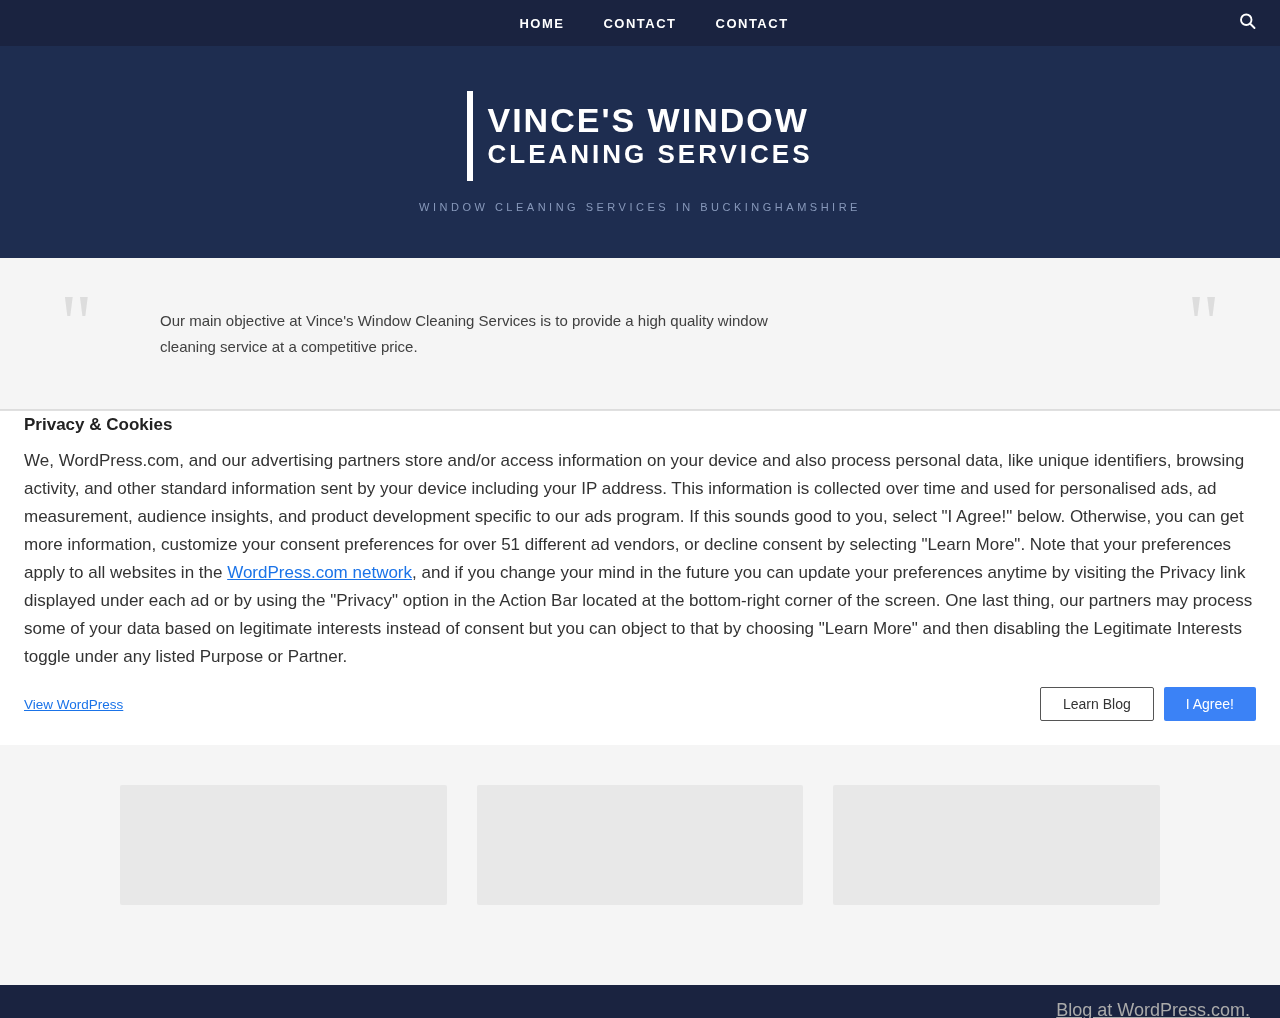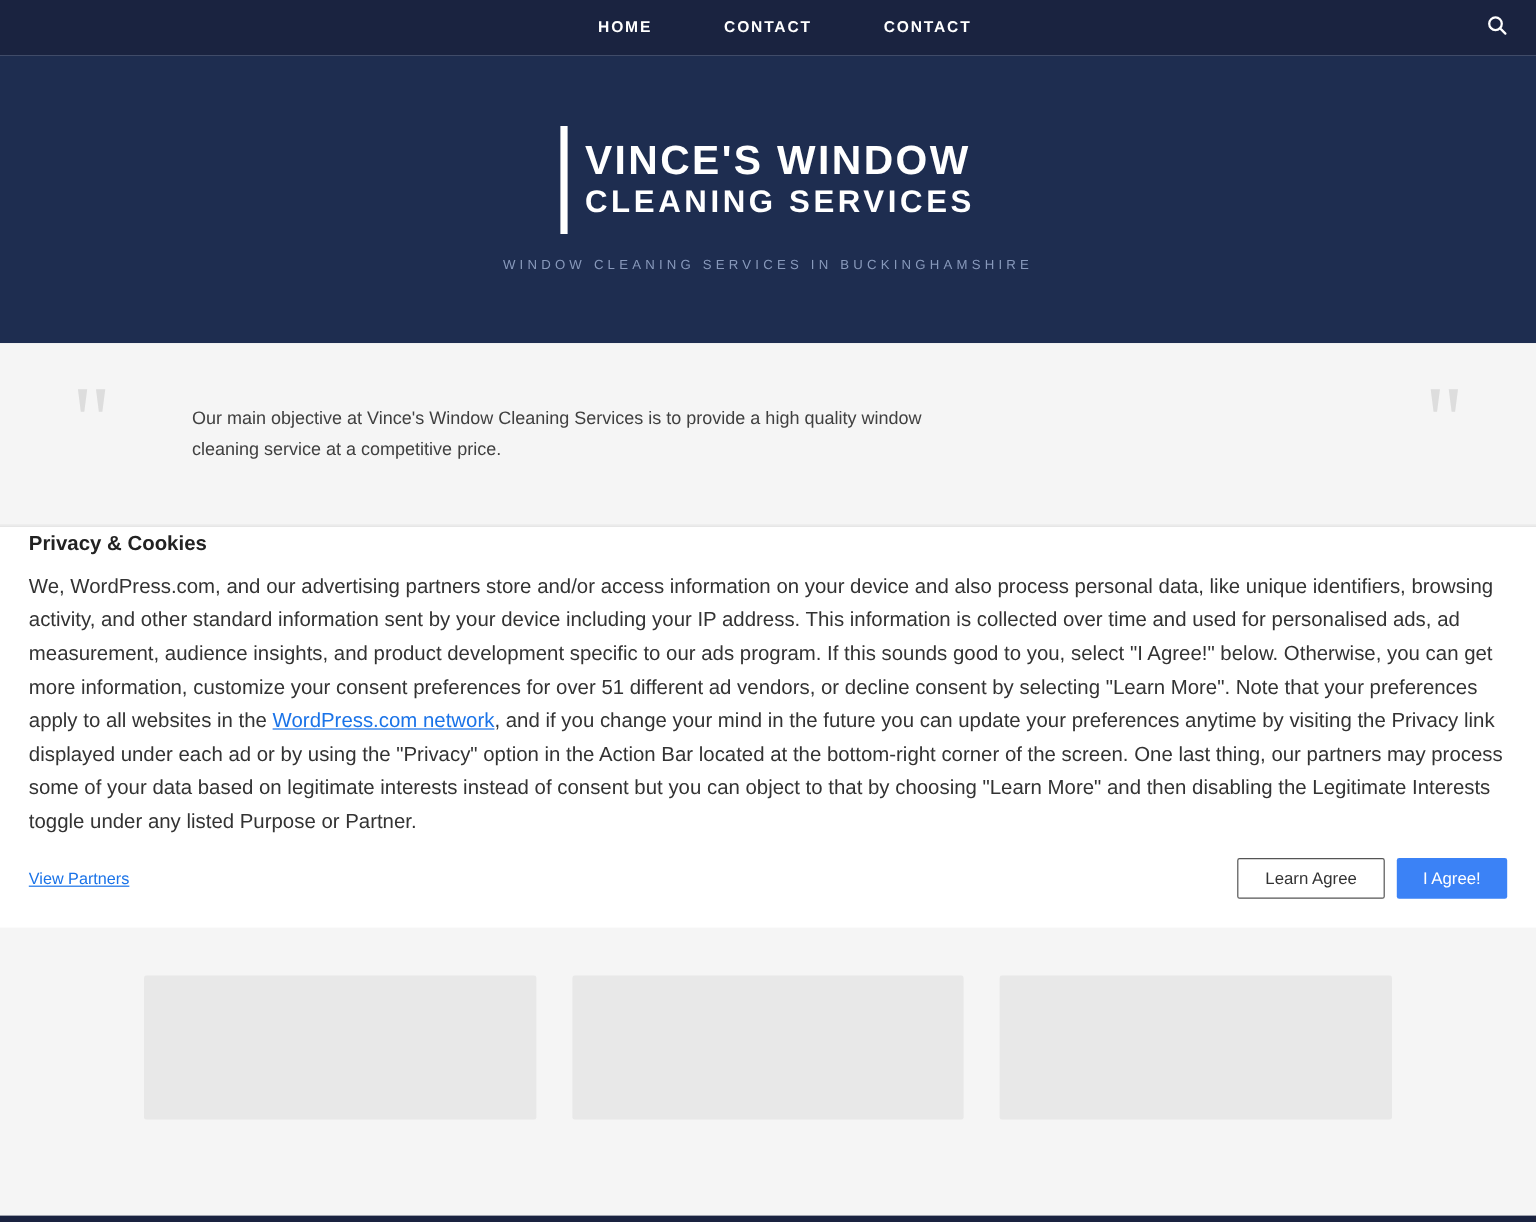--- a/index.html
+++ b/index.html
@@ -11,21 +11,21 @@
       width: 100%;
       height: 46px;
       display: flex;
       align-items: center;
       justify-content: center;
       position: relative;
     }
     .nav-list {
       display: flex;
       list-style: none;
-      gap: 60px;
+      gap: 39px;
       margin-left: 28px;
     }
     .nav-list a {
       color: #fff;
       text-decoration: none;
       font-size: 13px;
       letter-spacing: 1.5px;
       font-weight: 600;
     }
     .search-icon-wrap {
@@ -35,21 +35,21 @@
       transform: translateY(-50%);
       cursor: pointer;
       color: #fff;
       font-size: 18px;
     }
 
     
     .hero {
       background: #1e2d50;
       width: 100%;
-      height: 240px;
+      height: 212px;
       display: flex;
       flex-direction: column;
       align-items: center;
       justify-content: center;
       gap: 16px;
     }
     .hero-logo {
       display: flex;
       align-items: center;
       gap: 14px;
@@ -261,23 +261,23 @@
 </section>
 
 <div class="divider"></div>
 
 <div class="privacy-banner">
   <h2>Privacy &amp; Cookies</h2>
   <p>
     We, WordPress.com, and our advertising partners store and/or access information on your device and also process personal data, like unique identifiers, browsing activity, and other standard information sent by your device including your IP address. This information is collected over time and used for personalised ads, ad measurement, audience insights, and product development specific to our ads program. If this sounds good to you, select "I Agree!" below. Otherwise, you can get more information, customize your consent preferences for over 51 different ad vendors, or decline consent by selecting "Learn More". Note that your preferences apply to all websites in the <a href="#">WordPress.com network</a>, and if you change your mind in the future you can update your preferences anytime by visiting the Privacy link displayed under each ad or by using the "Privacy" option in the Action Bar located at the bottom-right corner of the screen. One last thing, our partners may process some of your data based on legitimate interests instead of consent but you can object to that by choosing "Learn More" and then disabling the Legitimate Interests toggle under any listed Purpose or Partner.
   </p>
   <div class="privacy-actions">
-    <a class="view-partners-link" href="#">View Partners</a>
+    <a class="view-partners-link" href="#">View WordPress</a>
     <div class="btn-group">
-      <button class="btn-learn-more">Learn Agree</button>
+      <button class="btn-learn-more">Learn Blog</button>
       <button class="btn-i-agree">I Agree!</button>
     </div>
   </div>
 </div>
 
 <section class="cards-area">
   <div class="card"></div>
   <div class="card"></div>
   <div class="card"></div>
 </section>

